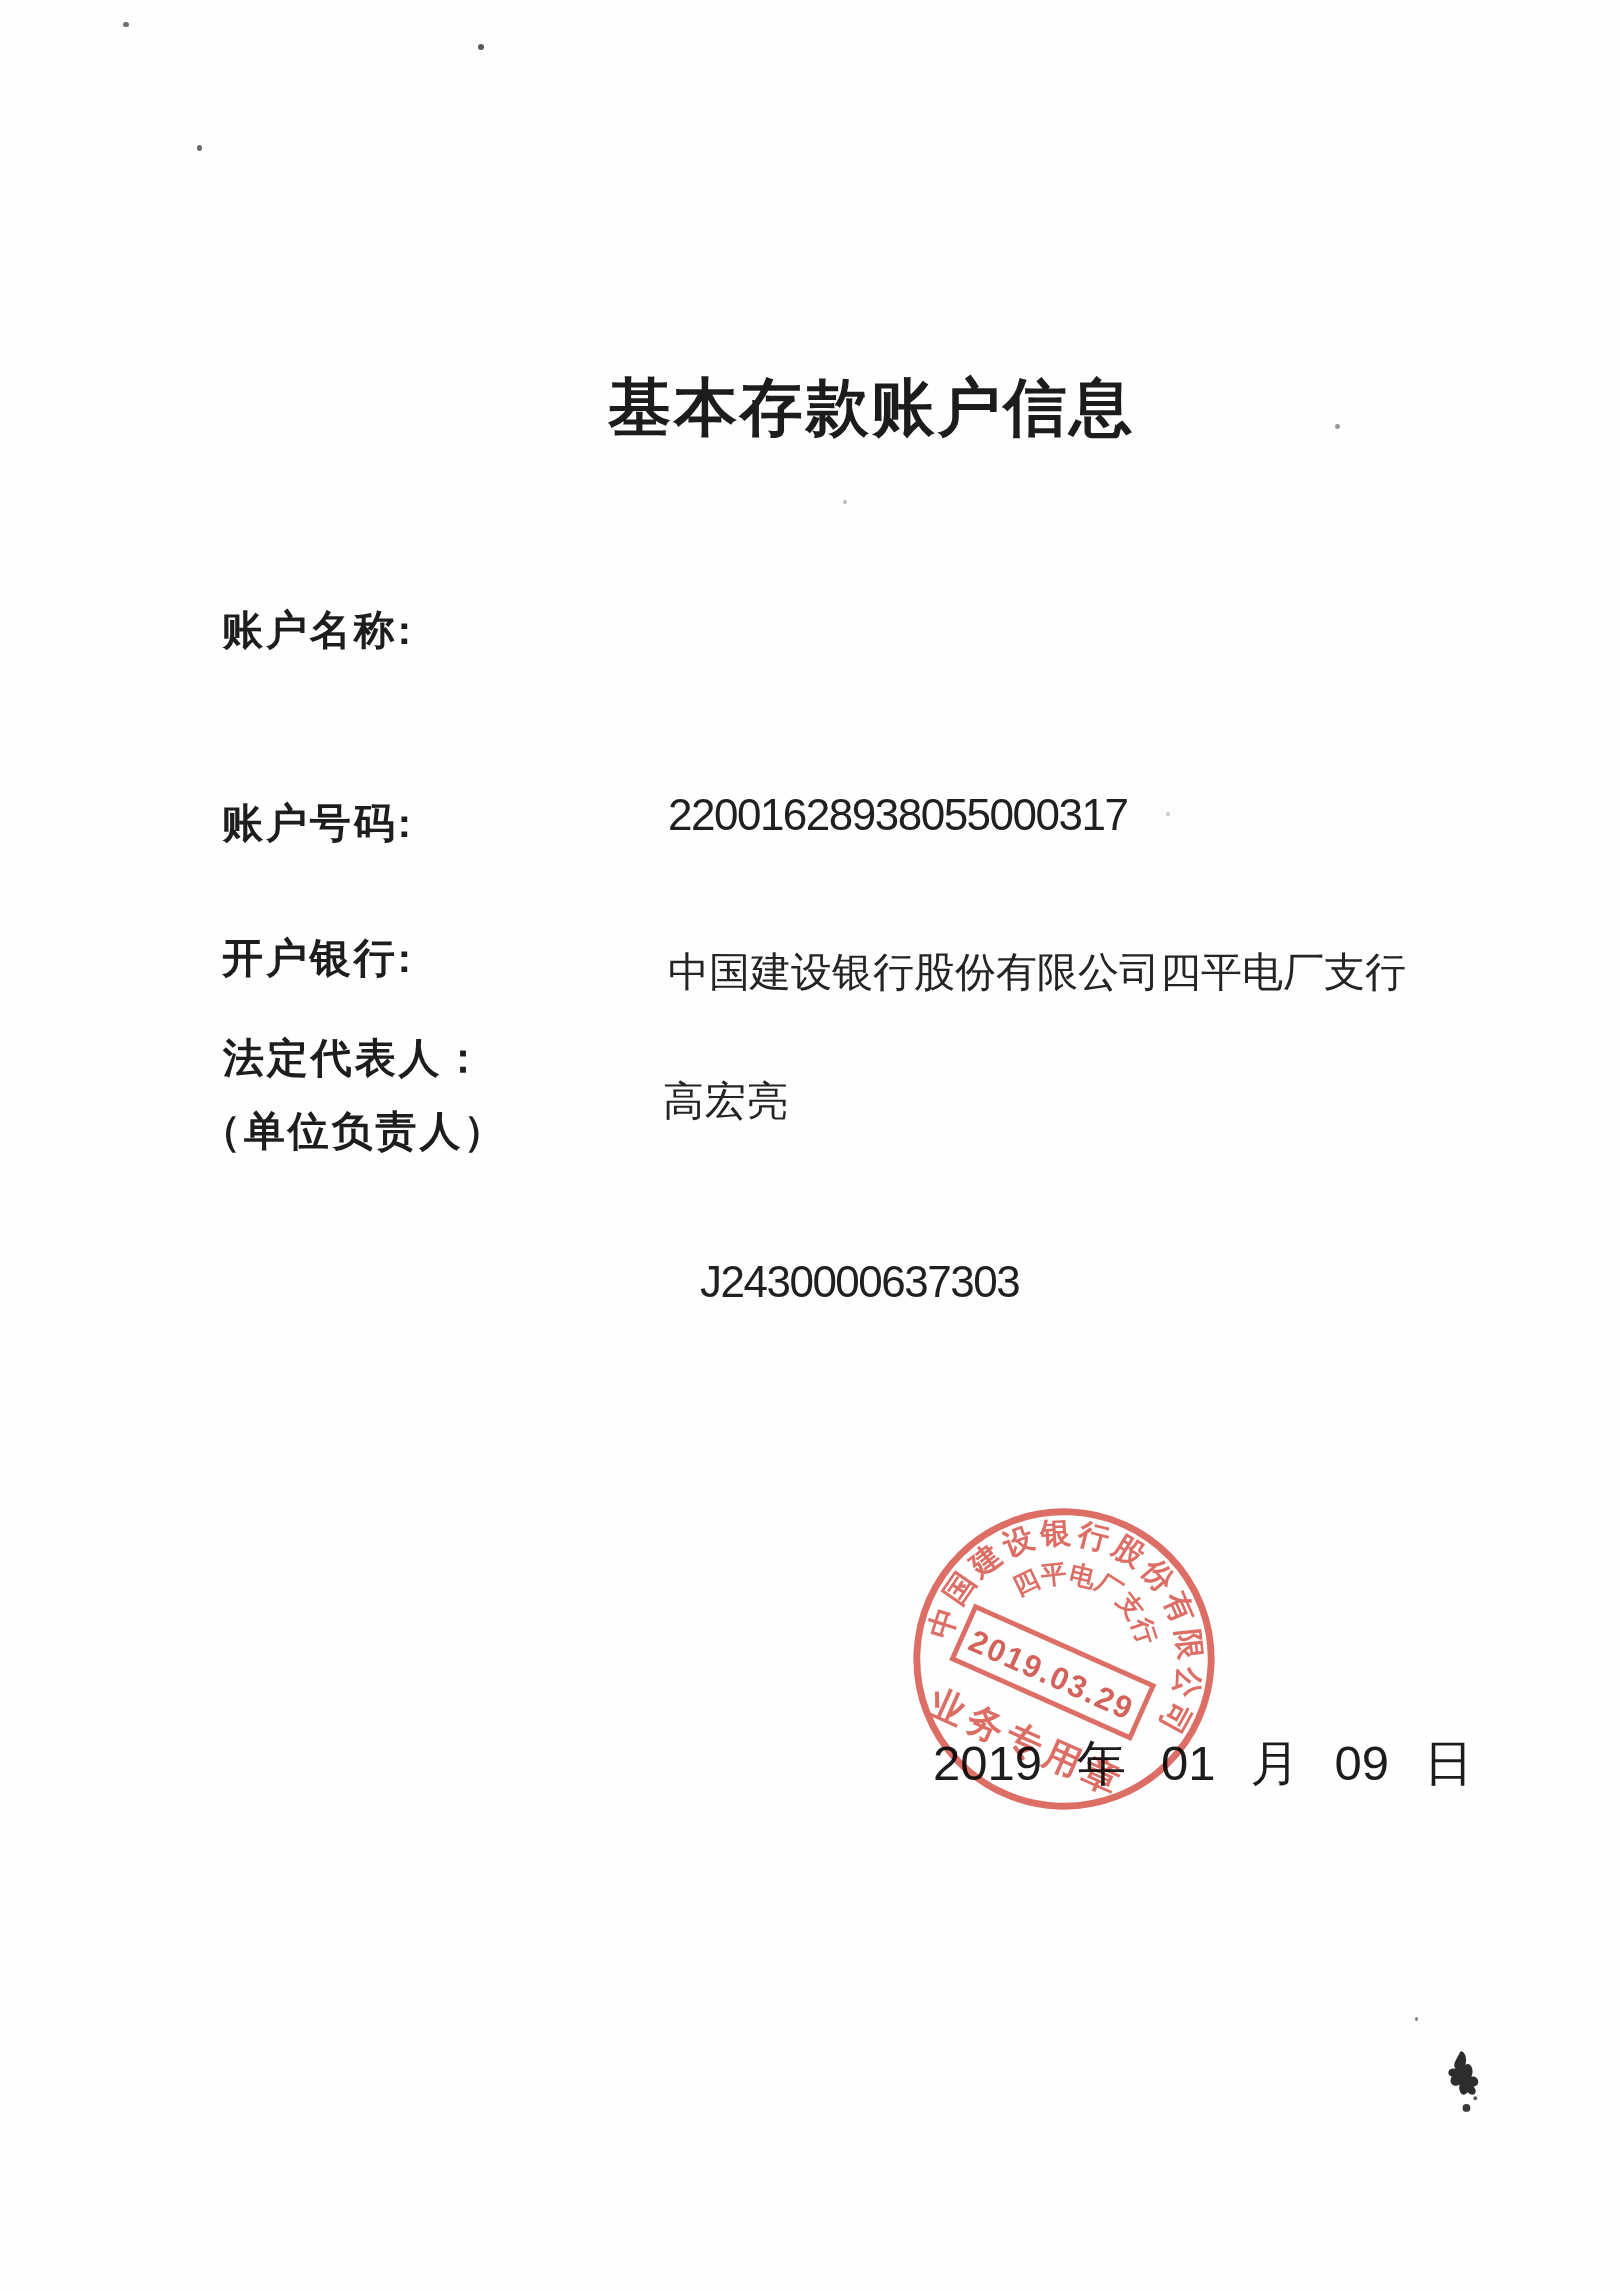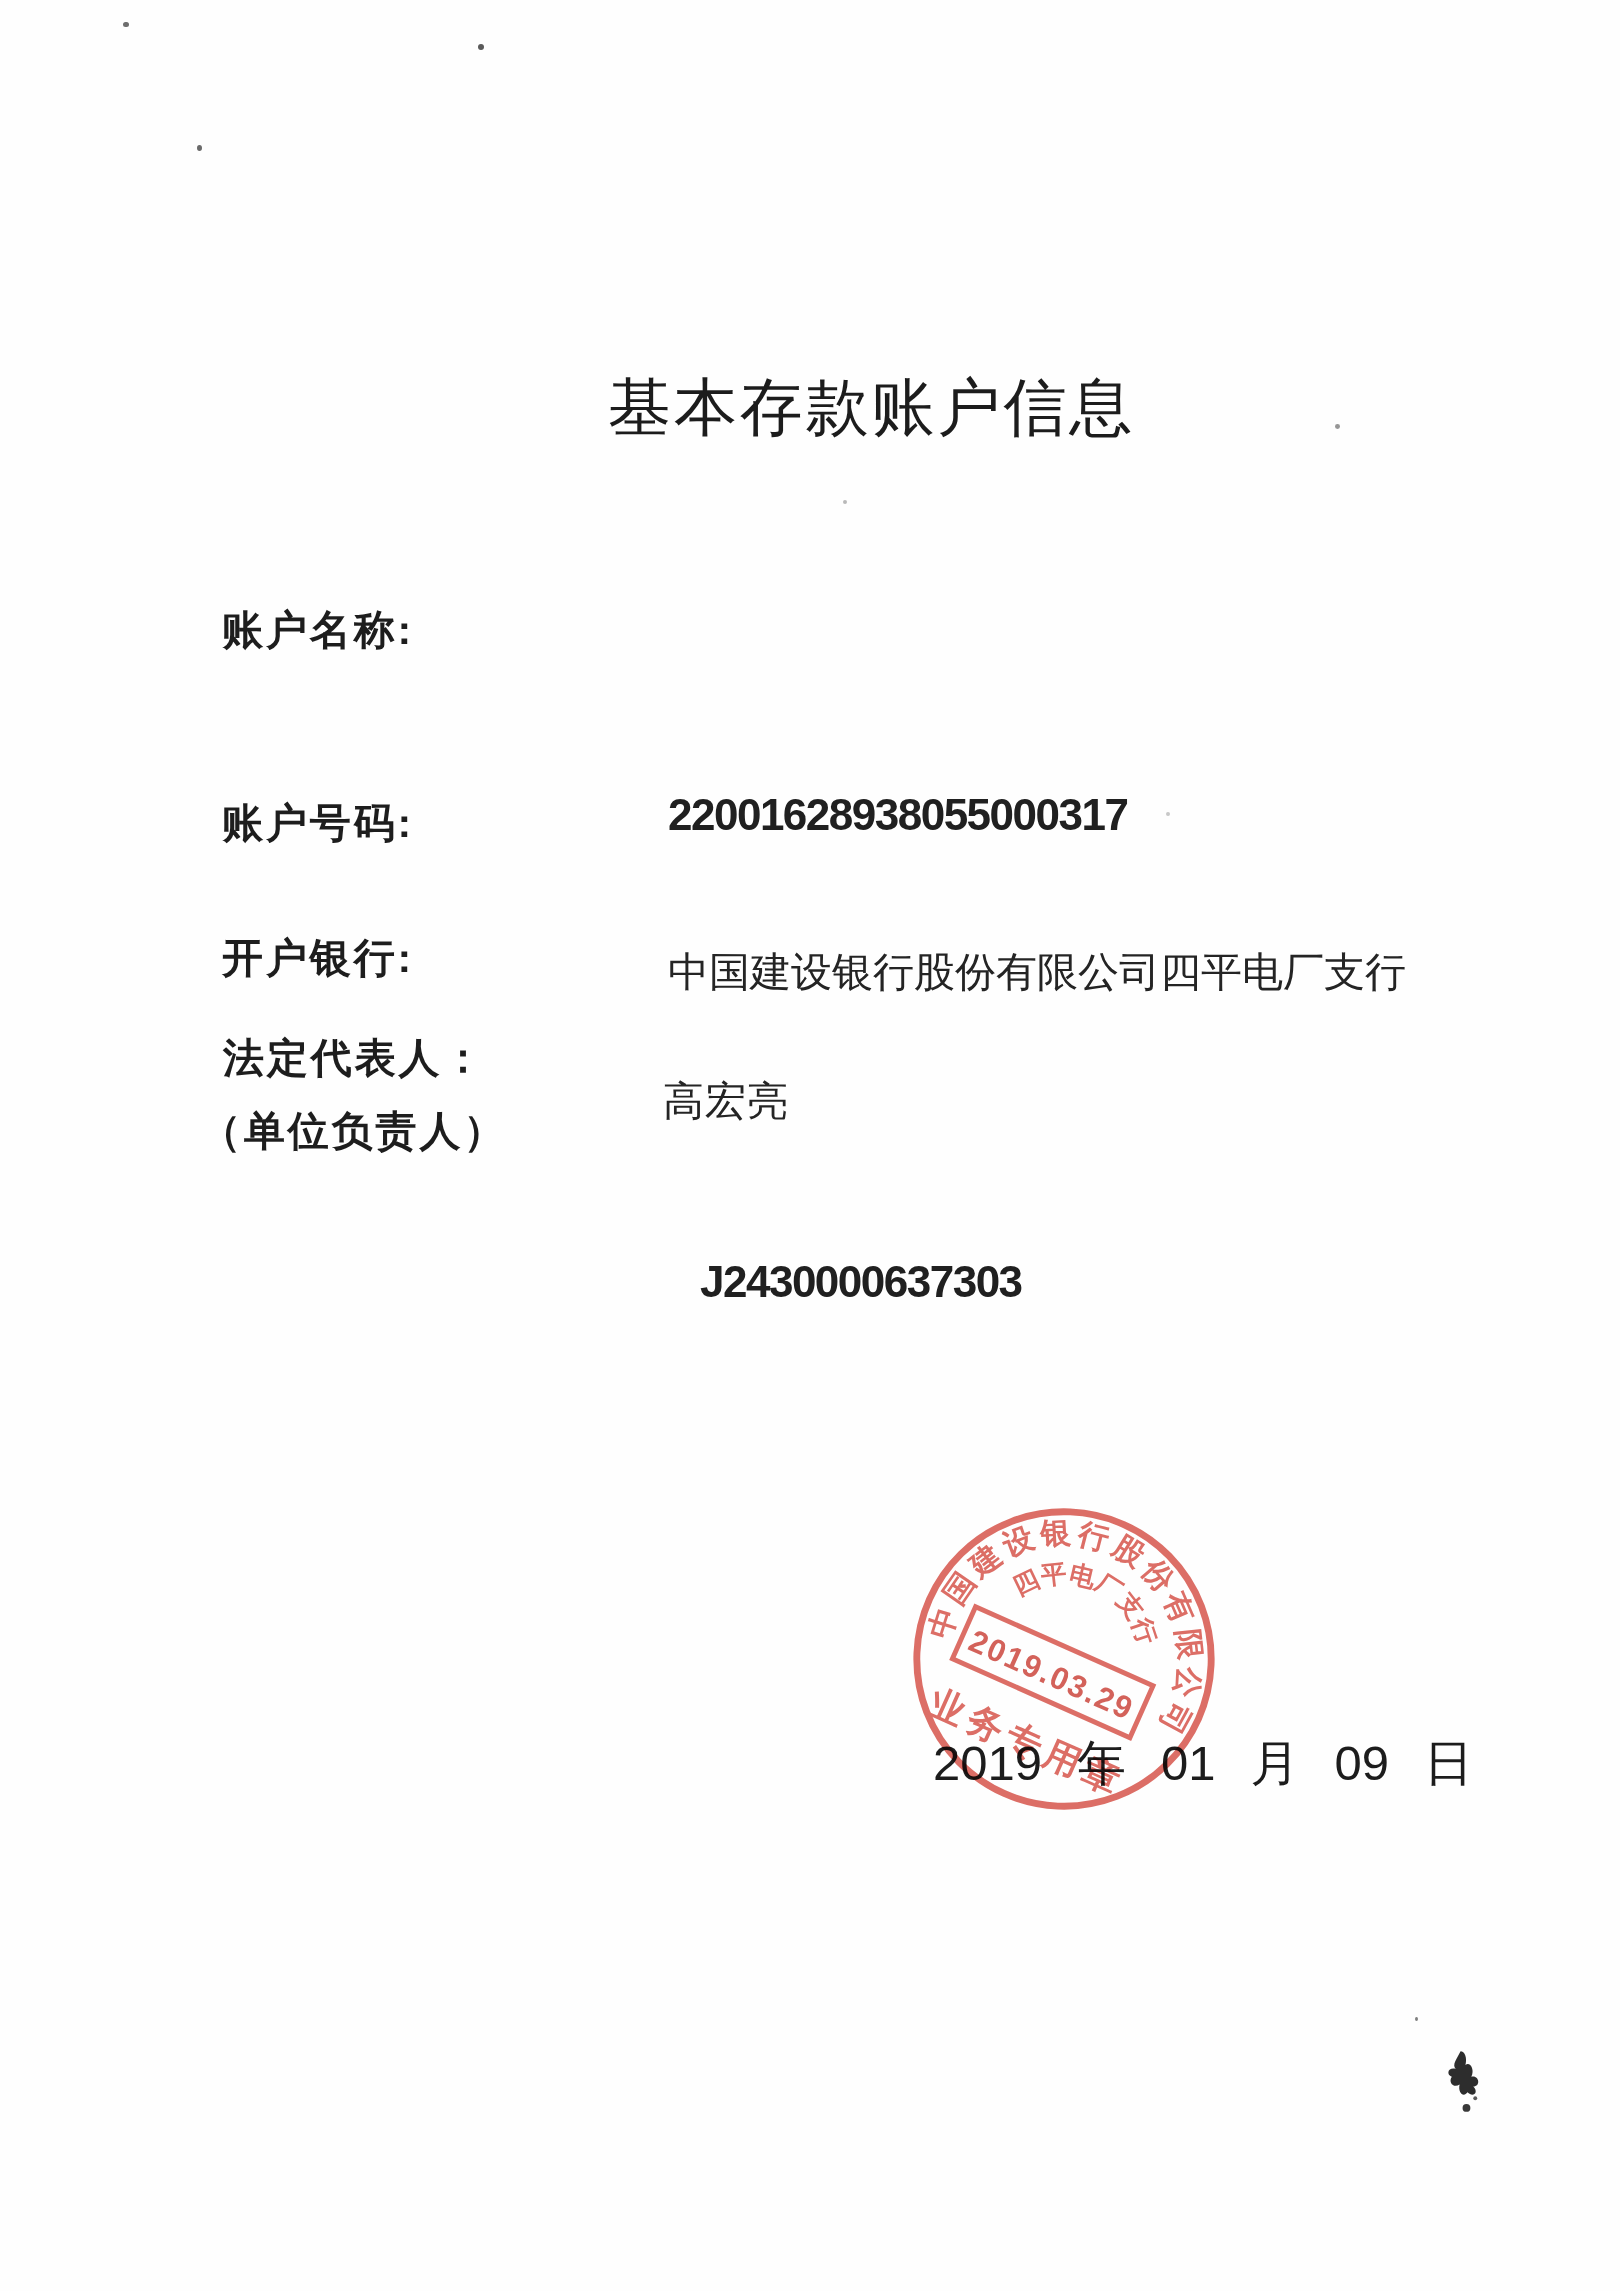--- a/index.html
+++ b/index.html
@@ -6,39 +6,39 @@
   .page{
     position:relative;
     width:1620px;height:2292px;
     background:#fefefe;
     overflow:hidden;
     font-family:"Liberation Serif","DejaVu Serif",serif;
     color:#1f1f1f;
   }
   .title{
     position:absolute;left:608px;top:365px;
-    font-size:63px;font-weight:normal;letter-spacing:2.9px;
+    font-size:63px;font-weight:bold;letter-spacing:2.9px;
     font-family:"Liberation Serif","DejaVu Serif",serif;
     color:#1c1c1c;white-space:nowrap;margin:0;
   }
   .lbl{
     position:absolute;
     font-family:"Liberation Sans","DejaVu Sans",sans-serif;
     font-weight:bold;font-size:41px;letter-spacing:2.9px;
     color:#1d1d1d;white-space:nowrap;
   }
   .val-cjk{
     position:absolute;
     font-family:"Liberation Serif","DejaVu Serif",serif;
     font-size:41px;letter-spacing:1px;color:#242424;white-space:nowrap;
   }
   .val-num{
     position:absolute;
     font-family:"Liberation Sans","DejaVu Sans",sans-serif;
-    font-size:44px;letter-spacing:-1.5px;color:#202020;white-space:nowrap;font-weight:bold;
+    font-size:44px;letter-spacing:-1.5px;color:#202020;white-space:nowrap;
   }
   .date-line{
     position:absolute;left:933px;top:1731px;
     display:flex;gap:35px;align-items:baseline;
     font-family:"Liberation Sans","DejaVu Sans",sans-serif;
     font-size:49px;color:#1c1c1c;white-space:nowrap;
   }
   .stamp{
     position:absolute;left:907px;top:1502px;width:314px;height:314px;
     mix-blend-mode:multiply;opacity:0.9;

